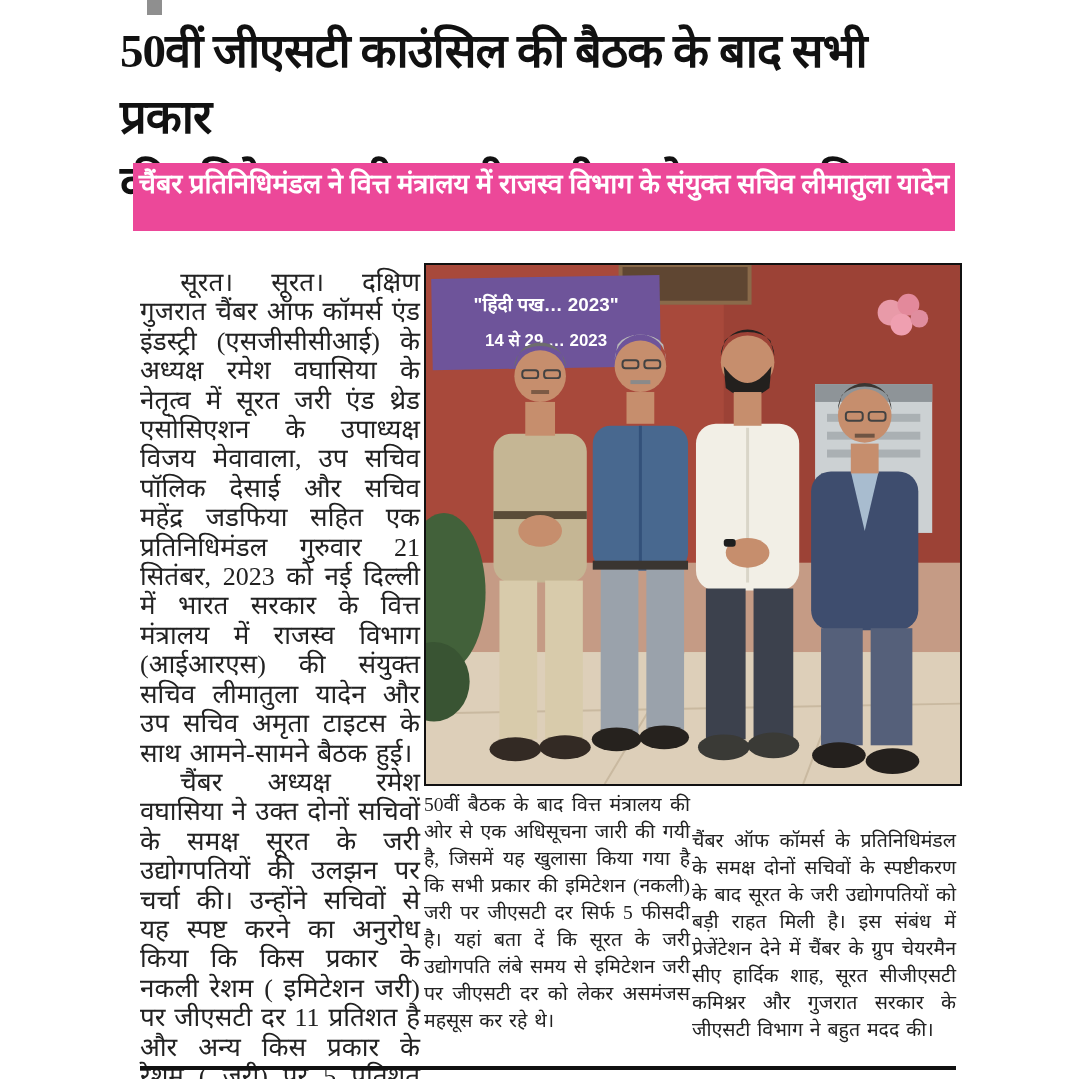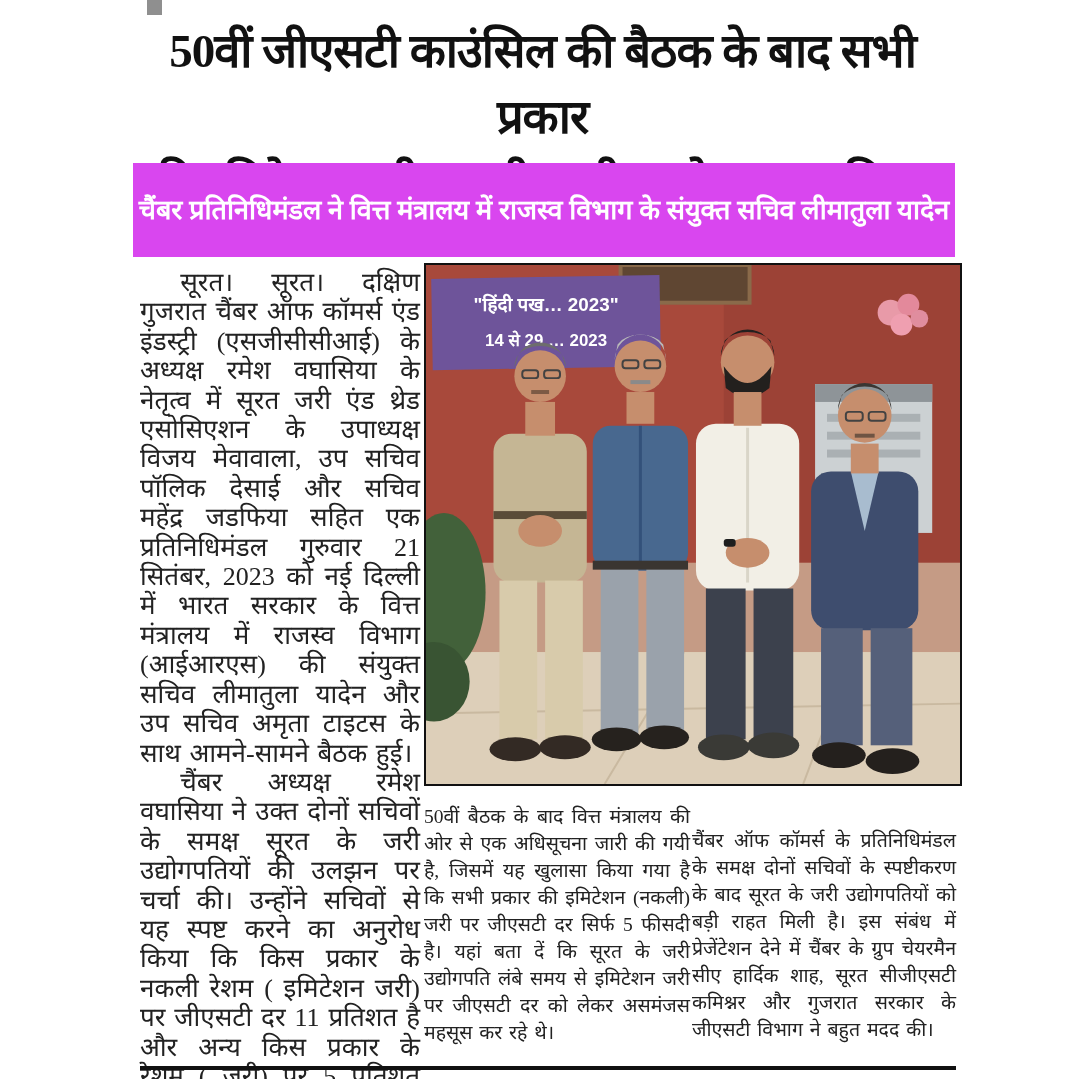--- a/index.html
+++ b/index.html
@@ -2,34 +2,34 @@
 <html><head>
 <meta charset="utf-8">
 <style>
   html,body{margin:0;padding:0;background:#ffffff;}
   .page{
     position:relative;width:1080px;height:1079px;background:#ffffff;overflow:hidden;
     font-family:"Liberation Serif","DejaVu Serif",serif;color:#222;
   }
   .corner-mark{position:absolute;left:147px;top:0;width:15px;height:15px;background:#6a6a6a;opacity:.75;}
   .headline{
-    position:absolute;left:120px;top:18px;width:845px;text-align:center;
+    position:absolute;left:120px;top:18px;width:845px;text-align:left;
     font-weight:bold;font-size:47px;line-height:66px;color:#111;letter-spacing:-1px;
     font-family:"Liberation Serif","DejaVu Serif",serif;
   }
   .subhead{
-    position:absolute;left:133px;top:163px;width:822px;height:94px;background:#d946ef;
+    position:absolute;left:133px;top:163px;width:822px;height:68px;background:#ec4899;
     color:#fff;text-align:center;font-weight:bold;font-size:27px;line-height:43px;
-    display:flex;flex-direction:column;justify-content:center;
+    display:flex;flex-direction:row;justify-content:center;
   }
   .col{position:absolute;text-align:justify;color:#222;}
   .col p{margin:0;text-indent:1.55em;word-spacing:2px;}
   .col p.noindent{text-indent:0;}
   .col-left{left:140px;top:268px;width:280px;font-size:26px;line-height:29.4px;}
-  .col-mid{left:424px;top:791px;width:266px;font-size:19.5px;line-height:27px;margin-top:12px;}
+  .col-mid{left:424px;top:791px;width:266px;font-size:19.5px;line-height:27px;}
   .col-right{left:692px;top:791px;width:264px;font-size:19.5px;line-height:27px;margin-top:36px;}
   .photo-frame{
     position:absolute;left:424px;top:263px;width:538px;height:523px;
     border:2px solid #111;box-sizing:border-box;background:#a8493b;
   }
   .photo-frame svg{display:block;width:100%;height:100%;}
   .bottom-rule{position:absolute;left:140px;top:1066px;width:816px;height:4px;background:#111;}
   .banner-text{fill:#ffffff;font-weight:bold;font-family:"Liberation Sans","DejaVu Sans",sans-serif;}
 </style>
 </head>

